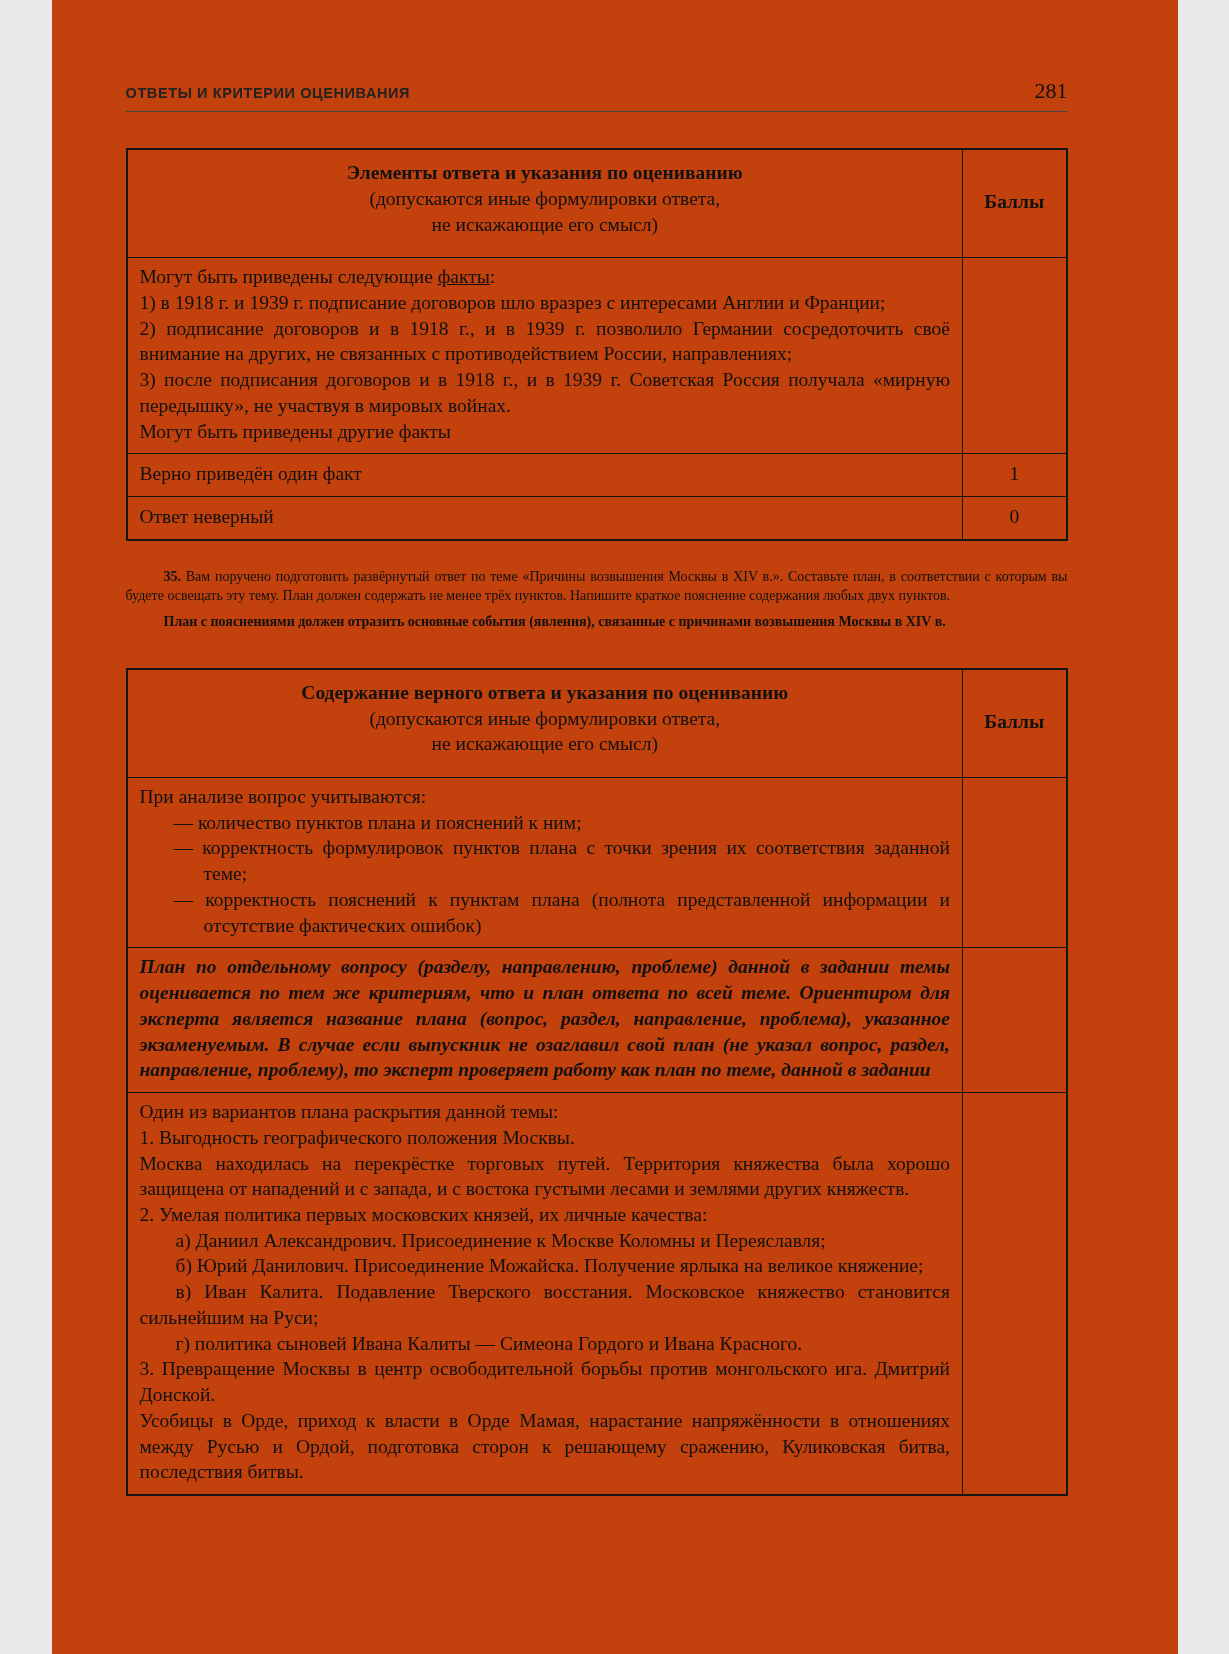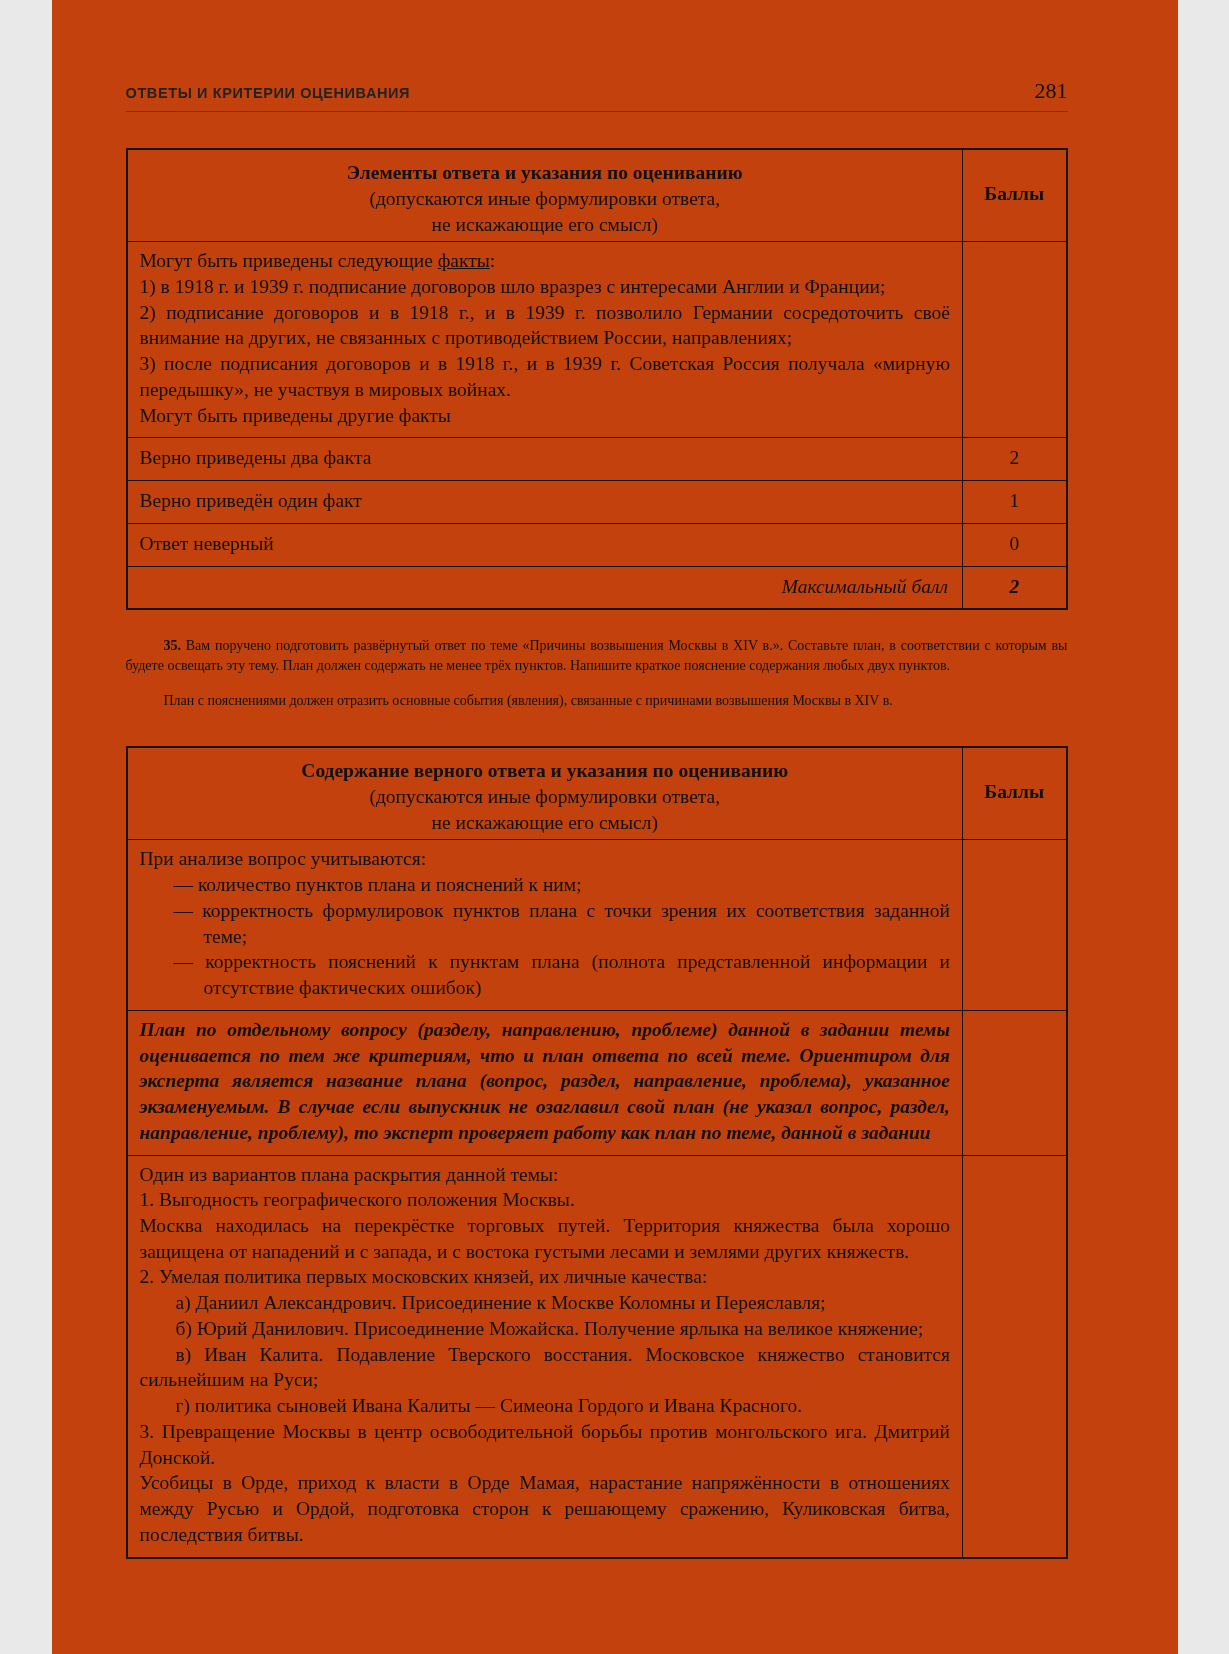--- a/index.html
+++ b/index.html
@@ -48,21 +48,21 @@
     table-layout: fixed;
   }
   table.criteria, table.criteria th, table.criteria td {
     border: 1.8px solid #151515;
   }
   table.criteria { border-width: 2.4px; }
   col.main-col { width: auto; }
   col.score-col { width: 104px; }
   th, td { vertical-align: top; padding: 6px 12px 9px 12px; }
 
-  th.main-head { font-weight: normal; padding-top: 10px; padding-bottom: 4px; }
+  th.main-head { font-weight: normal; padding-top: 10px; padding-bottom: 20px; }
   .head-title { font-weight: bold; }
   .head-sub { font-weight: normal; }
   th.score-head { text-align: center; vertical-align: middle; font-weight: bold; }
 
   td.body-cell { text-align: justify; }
   td.score-cell { text-align: center; }
   .line { text-align: justify; }
   .u { text-decoration: underline; margin-top: 40px; }
 
   tr.simple-row td { padding-top: 7px; padding-bottom: 9px; }
@@ -92,21 +92,21 @@
   .fl-indent { text-indent: 36px; }
 
   
   .para {
     margin: 26px 0 0 0;
     text-align: justify;
     text-indent: 38px;
     font-size: 14px;
     line-height: 1.38;
   }
-  .para + .para { margin-top: 16px; }
+  .para + .para { margin-top: 7px; font-weight: bold; }
   .q-num { font-weight: bold; }
 </style>
 </head>
 <body>
 
 <div class="page">
 
   <div class="page-head">
     <span class="running-head">ОТВЕТЫ И КРИТЕРИИ ОЦЕНИВАНИЯ</span>
     <span class="page-number">281</span>
@@ -133,34 +133,26 @@
         <td class="body-cell">
           <div class="line"><span>Могут быть приведены следующие </span><span class="u">факты</span><span>:</span></div>
           <div class="line">1) в 1918 г. и 1939 г. подписание договоров шло вразрез с интересами Англии и Франции;</div>
           <div class="line">2) подписание договоров и в 1918 г., и в 1939 г. позволило Германии сосредоточить своё внимание на других, не связанных с противодействием России, направлениях;</div>
           <div class="line">3) после подписания договоров и в 1918 г., и в 1939 г. Советская Россия получала «мирную передышку», не участвуя в мировых войнах.</div>
           <div class="line">Могут быть приведены другие факты</div>
         </td>
         <td class="score-cell"></td>
       </tr>
       <tr class="simple-row">
-        <td>Верно приведены два факта</td>
-        <td class="score-cell">2</td>
-      </tr>
-      <tr class="simple-row">
         <td>Верно приведён один факт</td>
         <td class="score-cell">1</td>
       </tr>
       <tr class="simple-row">
         <td>Ответ неверный</td>
         <td class="score-cell">0</td>
-      </tr>
-      <tr class="simple-row">
-        <td class="max-label">Максимальный балл</td>
-        <td class="max-score">2</td>
       </tr>
     </tbody>
   </table>
 
   <p class="para"><span class="q-num">35.</span> <span>Вам поручено подготовить развёрнутый ответ по теме «Причины возвышения Москвы в XIV в.». Составьте план, в соответствии с которым вы будете освещать эту тему. План должен содержать не менее трёх пунктов. Напишите краткое пояснение содержания любых двух пунктов.</span></p>
   <p class="para">План с пояснениями должен отразить основные события (явления), связанные с причинами возвышения Москвы в XIV в.</p>
 
   <table class="criteria">
     <colgroup>
         <col class="main-col">

